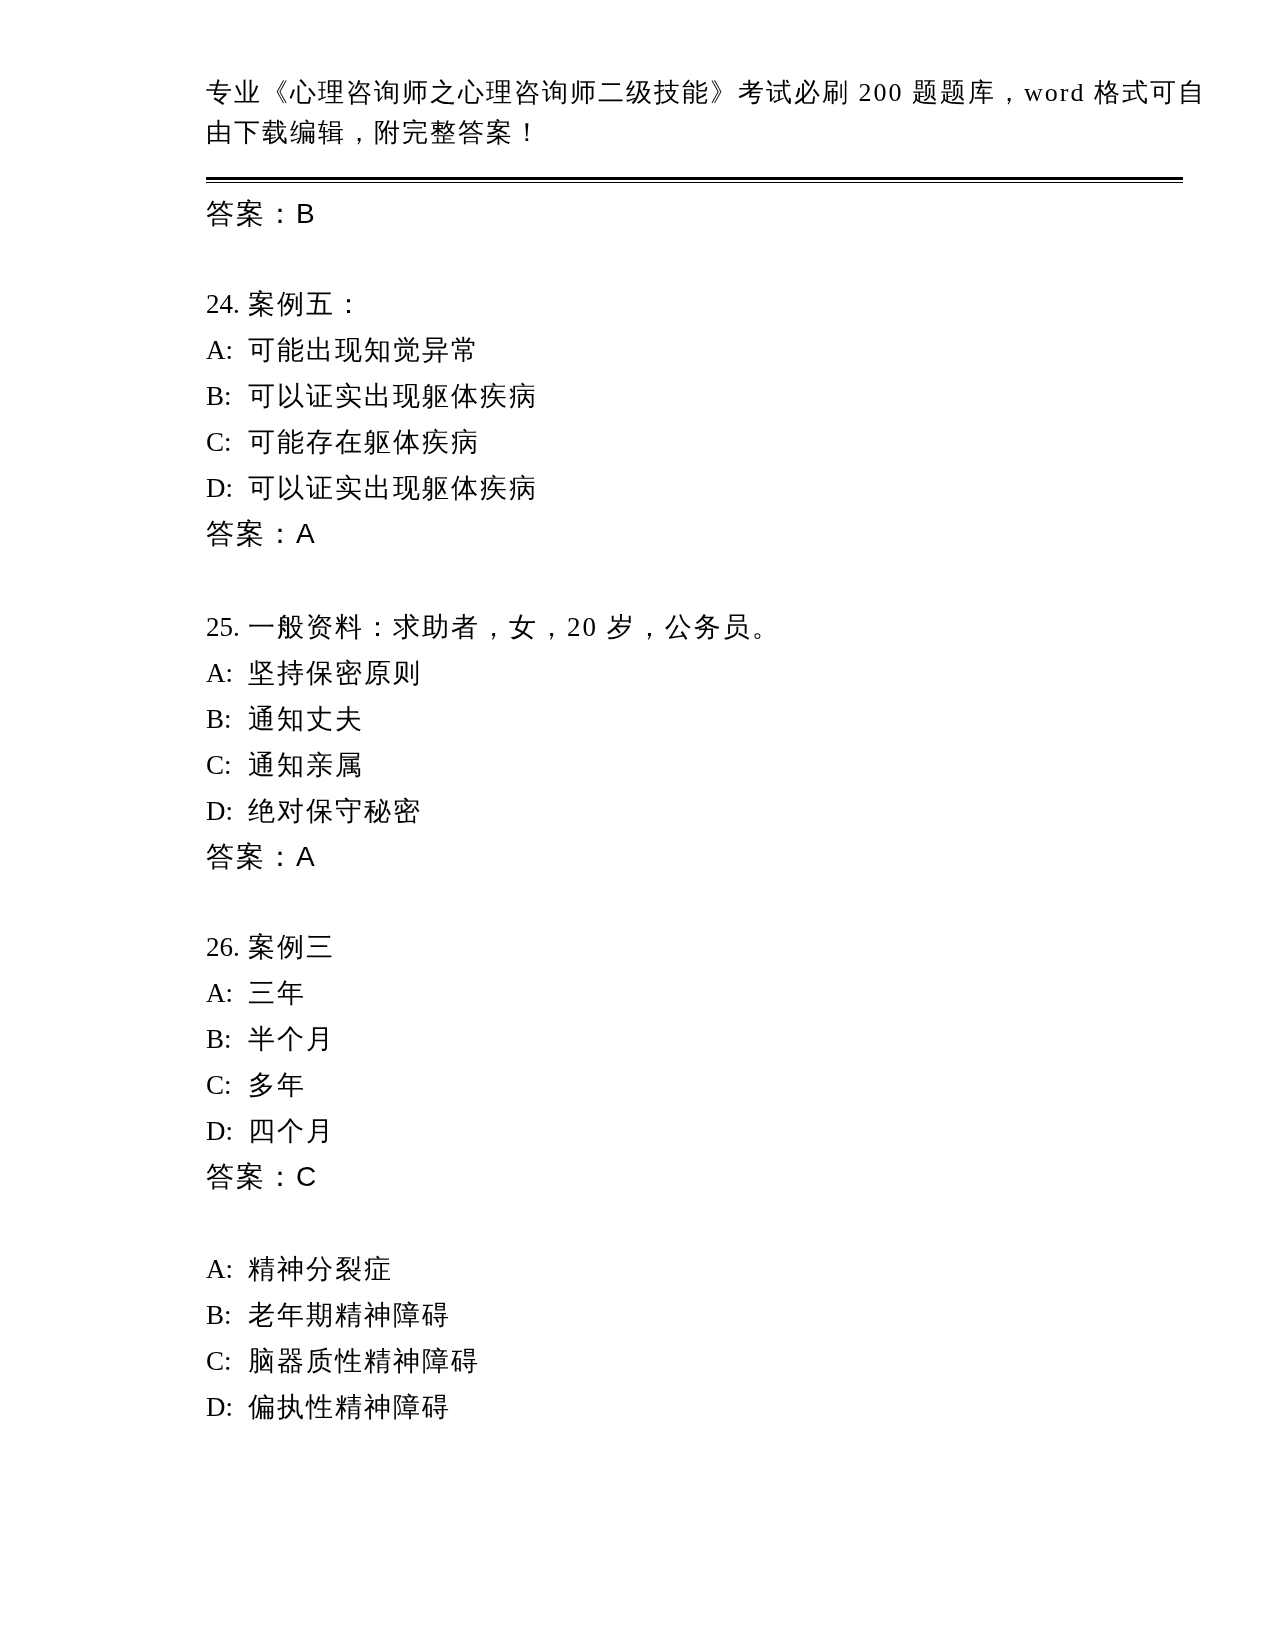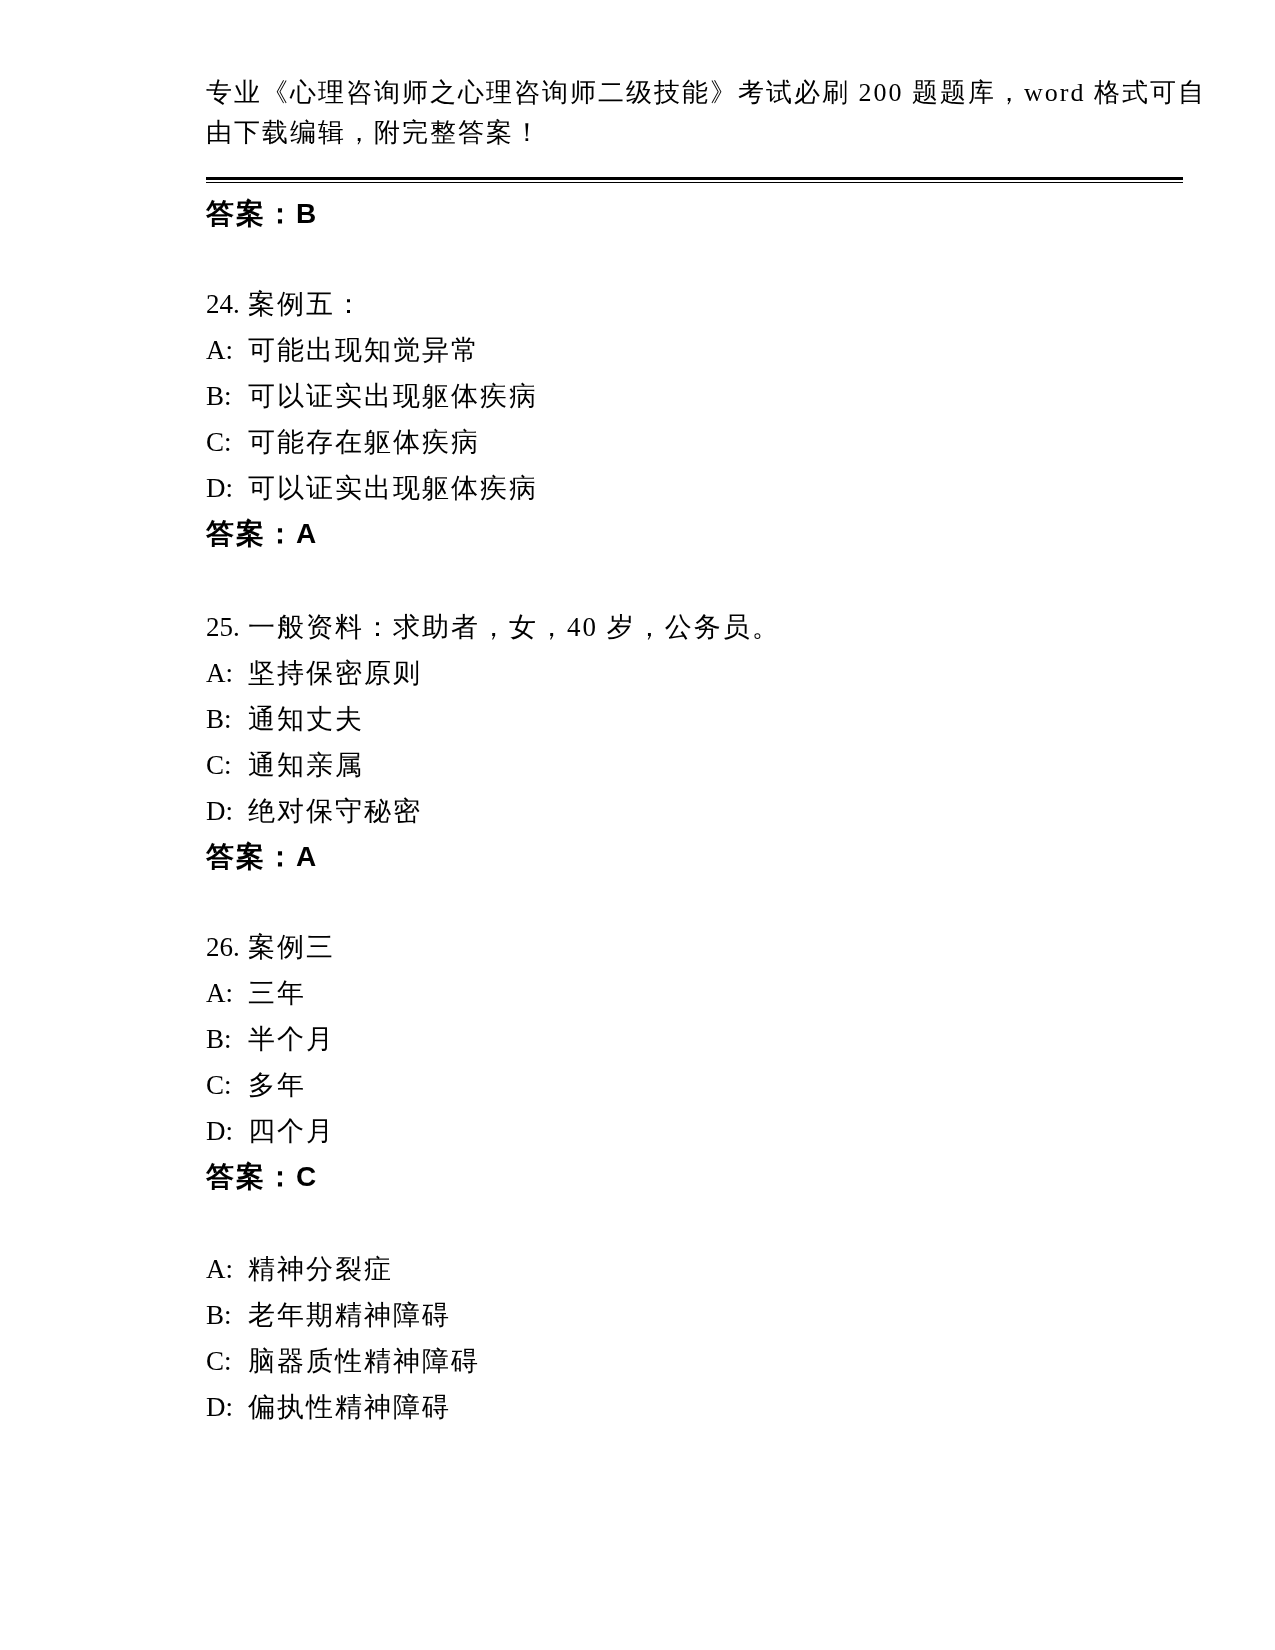--- a/index.html
+++ b/index.html
@@ -45,21 +45,21 @@
     font-size: 27px;
     letter-spacing: 2px;
   }
   .leading-answer {
     position: absolute;
     left: 186px;
     top: 191px;
   }
   .answer-line {
     font-family: "Liberation Sans", "DejaVu Sans", sans-serif;
-    font-weight: 700;
+    font-weight: 400;
     font-size: 28px;
     letter-spacing: 2px;
   }
   .question {
     position: absolute;
     left: 186px;
   }
   .q-24 { top: 281px; }
   .q-25 { top: 604px; }
   .q-26 { top: 924px; }
@@ -107,21 +107,21 @@
     <div class="line">
       <span class="opt-letter">D:</span><span class="opt-text">可以证实出现躯体疾病</span>
     </div>
     <div class="line answer-line">
       <span>答案：</span><span>A</span>
     </div>
   </div>
 
   <div class="question q-25">
     <div class="line">
-      <span class="q-number">25.</span><span>一般资料：求助者，女，40 岁，公务员。</span>
+      <span class="q-number">25.</span><span>一般资料：求助者，女，20 岁，公务员。</span>
     </div>
     <div class="line">
       <span class="opt-letter">A:</span><span class="opt-text">坚持保密原则</span>
     </div>
     <div class="line">
       <span class="opt-letter">B:</span><span class="opt-text">通知丈夫</span>
     </div>
     <div class="line">
       <span class="opt-letter">C:</span><span class="opt-text">通知亲属</span>
     </div>

